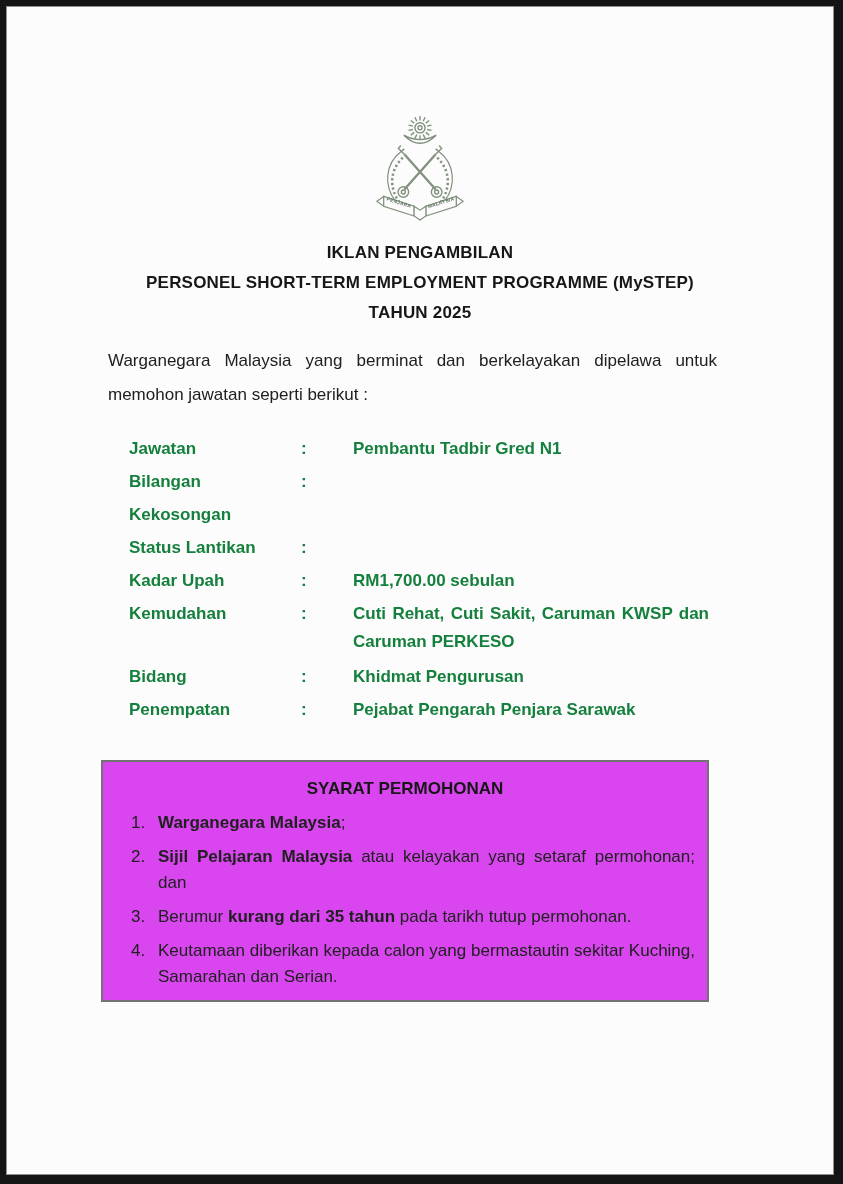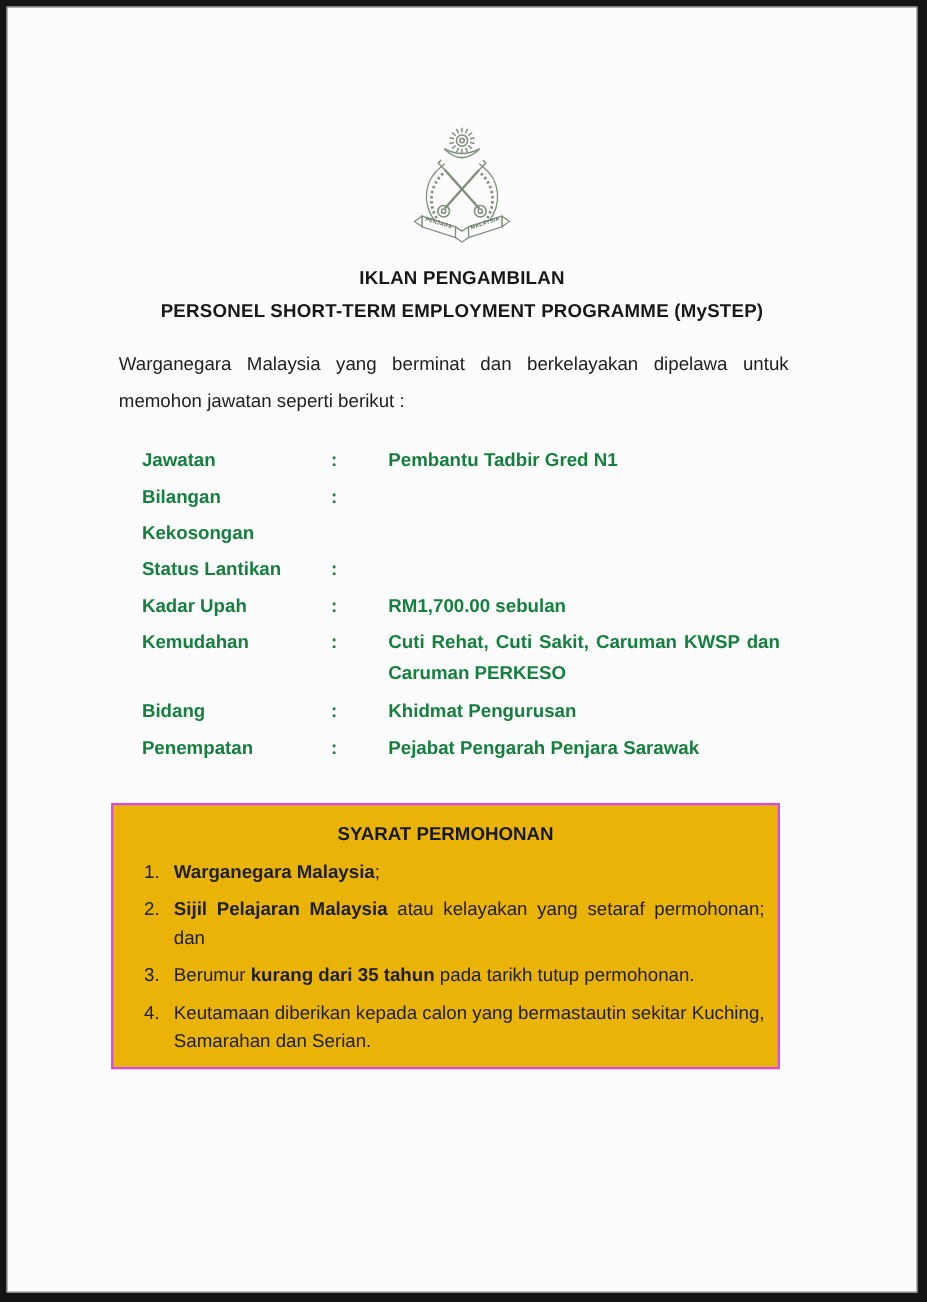--- a/index.html
+++ b/index.html
@@ -52,22 +52,22 @@
   }
   .d-row { display: flex; line-height: 33px; }
   .d-label { width: 172px; flex: none; }
   .d-colon { width: 20px; flex: none; }
   .d-value { flex: 1; margin-left: 32px; }
   .d-row.multi { line-height: 28px; padding: 3px 0 4px 0; }
   .d-value .just-line { text-align: justify; text-align-last: justify; }
   .req-box {
     margin: 34px 0 0 94px;
     width: 608px;
-    border: 2px solid #d946ef;
-    background: #eab308;
+    border: 2px solid #737373;
+    background: #d946ef;
     padding: 14px 0 10px 0;
   }
   .req-title {
     text-align: center;
     font-size: 17px;
     font-weight: bold;
     line-height: 26px;
     color: #171717;
   }
   .req-item {
@@ -135,20 +135,21 @@
         </g>
       </g>
       <text x="28.5" y="93" text-anchor="middle" font-size="5" font-weight="bold" fill="#5d7160" transform="rotate(17.5 28.5 91.5)">PENJARA</text>
       <text x="71.5" y="93" text-anchor="middle" font-size="5" font-weight="bold" fill="#5d7160" transform="rotate(-17.5 71.5 91.5)">MALAYSIA</text>
     </svg>
 
 
     <div class="announce">
       <div class="header-line">IKLAN PENGAMBILAN</div>
       <div class="header-line">PERSONEL SHORT-TERM EMPLOYMENT PROGRAMME (MySTEP)</div>
+      <div class="header-line">TAHUN 2025</div>
     </div>
 
     <p class="intro">Warganegara Malaysia yang berminat dan berkelayakan dipelawa untuk memohon jawatan seperti berikut :</p>
 
     <div class="details">
       <div class="d-row">
         <span class="d-label">Jawatan</span>
         <span class="d-colon">:</span>
         <span class="d-value">Pembantu Tadbir Gred N1</span>
       </div>

